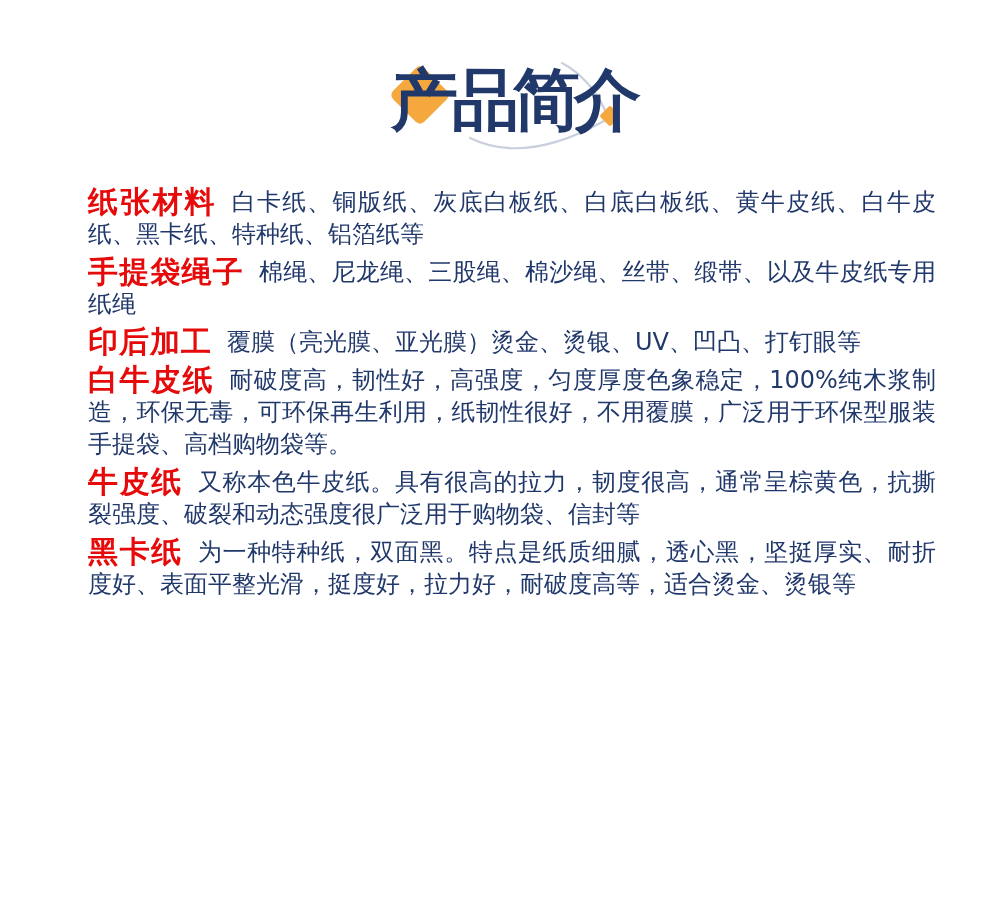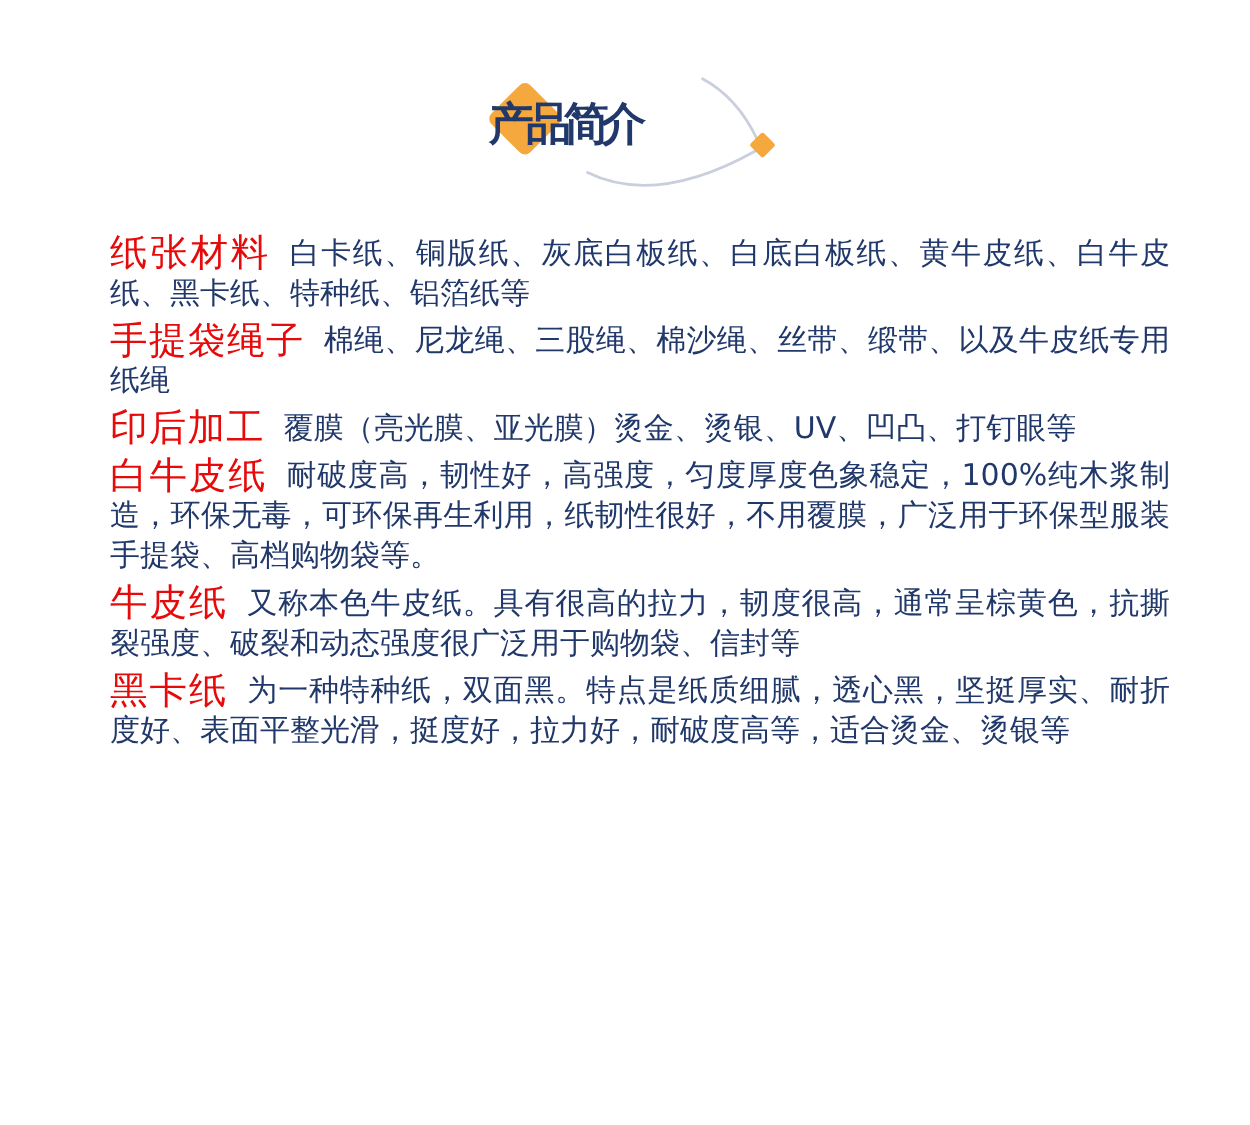--- a/index.html
+++ b/index.html
@@ -16,42 +16,42 @@
   }
   .title-deco{
     position:absolute;
     left:380px;top:40px;
     width:280px;height:125px;
   }
   .page-title{
     position:absolute;
     left:391px;top:70px;
     margin:0;
-    font-size:36px;
+    font-size:67px;
     line-height:60px;
     font-weight:bold;
     letter-spacing:-6px;
     color:#21386b;
     white-space:nowrap;
   }
   
   .content{
     margin-left:88px;
     width:848px;
   }
   .section{
     margin:0 0 6px 0;
     font-size:24px;
     line-height:32px;
     color:#21386b;
     text-align:justify;
   }
   .section .label{
     color:#e60a0a;
-    font-weight:normal;
+    font-weight:bold;
     font-size:30px;
     line-height:1;
     letter-spacing:1px;
     margin-right:15px;
     vertical-align:-2px;
     white-space:nowrap;
   }
 </style>
 </head>
 <body>

